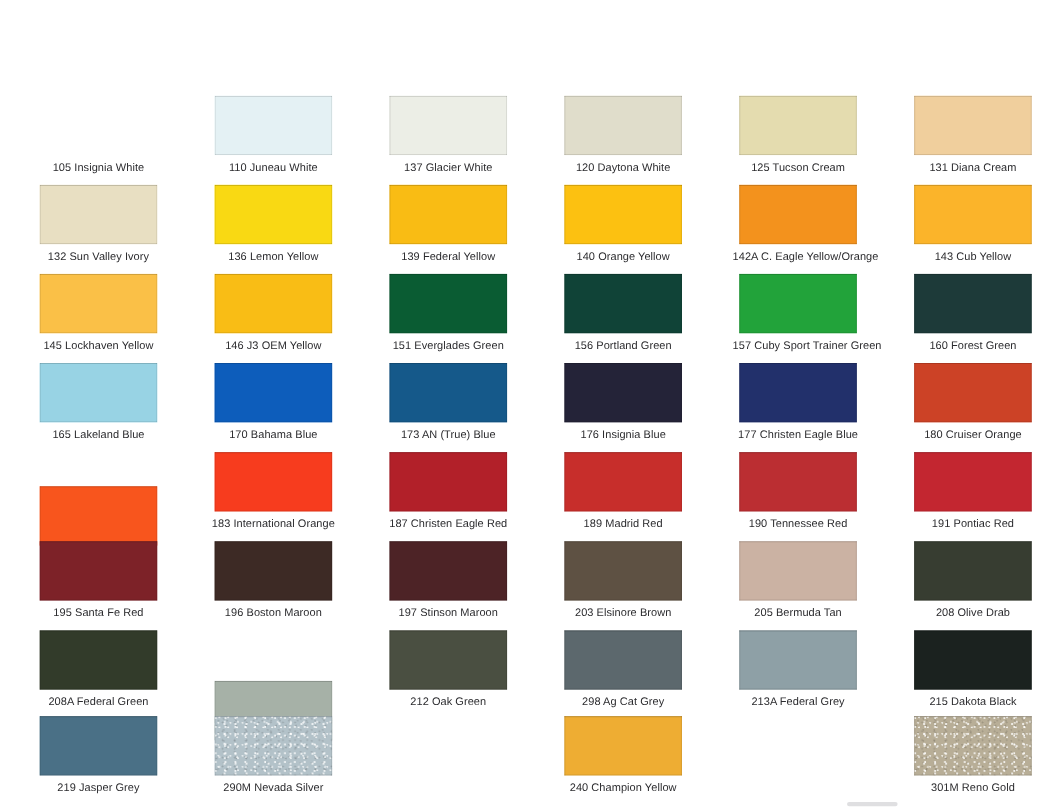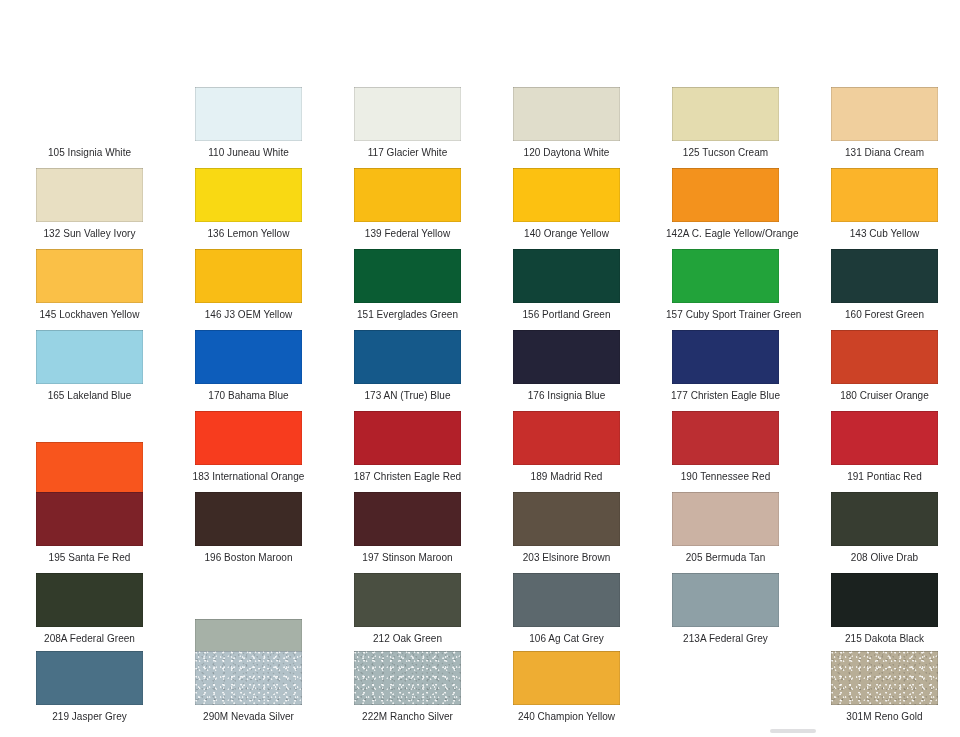--- a/index.html
+++ b/index.html
@@ -99,21 +99,21 @@
       <div class="swatch-cell" style="left: 30px; top: 87px;">
         <div class="swatch-chip is-white" style="background-color: rgb(255, 255, 255);"></div>
         <span class="swatch-label">105 Insignia White</span>
       </div>
       <div class="swatch-cell" style="left: 189px; top: 87px;">
         <div class="swatch-chip" style="background-color: rgb(228, 241, 244);"></div>
         <span class="swatch-label">110 Juneau White</span>
       </div>
       <div class="swatch-cell" style="left: 348px; top: 87px;">
         <div class="swatch-chip" style="background-color: rgb(236, 238, 230);"></div>
-        <span class="swatch-label">117 Glacier White</span>
+        <span class="swatch-label">137 Glacier White</span>
       </div>
       <div class="swatch-cell" style="left: 507px; top: 87px;">
         <div class="swatch-chip" style="background-color: rgb(224, 221, 203);"></div>
         <span class="swatch-label">120 Daytona White</span>
       </div>
       <div class="swatch-cell" style="left: 666px; top: 87px;">
         <div class="swatch-chip" style="background-color: rgb(228, 220, 175);"></div>
         <span class="swatch-label">125 Tucson Cream</span>
       </div>
       <div class="swatch-cell" style="left: 825px; top: 87px;">
@@ -247,41 +247,37 @@
       <div class="swatch-cell" style="left: 189px; top: 573px; margin-top: 46px;">
         <div class="swatch-chip" style="background-color: rgb(166, 177, 167);"></div>
         <span class="swatch-label">210 Polar Grey</span>
       </div>
       <div class="swatch-cell" style="left: 348px; top: 573px;">
         <div class="swatch-chip" style="background-color: rgb(74, 79, 65);"></div>
         <span class="swatch-label">212 Oak Green</span>
       </div>
       <div class="swatch-cell" style="left: 507px; top: 573px;">
         <div class="swatch-chip" style="background-color: rgb(92, 104, 109);"></div>
-        <span class="swatch-label">106 Ag Cat Grey</span>
+        <span class="swatch-label">298 Ag Cat Grey</span>
       </div>
       <div class="swatch-cell" style="left: 666px; top: 573px;">
         <div class="swatch-chip" style="background-color: rgb(142, 160, 166);"></div>
         <span class="swatch-label">213A Federal Grey</span>
       </div>
       <div class="swatch-cell" style="left: 825px; top: 573px;">
         <div class="swatch-chip" style="background-color: rgb(27, 34, 31);"></div>
         <span class="swatch-label">215 Dakota Black</span>
       </div>
       <div class="swatch-cell" style="left: 30px; top: 651px;">
         <div class="swatch-chip" style="background-color: rgb(74, 112, 134);"></div>
         <span class="swatch-label">219 Jasper Grey</span>
       </div>
       <div class="swatch-cell" style="left: 189px; top: 651px;">
         <div class="swatch-chip is-metallic" style="background-color: rgb(179, 194, 201);"></div>
         <span class="swatch-label">290M Nevada Silver</span>
-      </div>
-      <div class="swatch-cell" style="left: 348px; top: 651px;">
-        <div class="swatch-chip is-metallic" style="background-color: rgb(166, 182, 184);"></div>
-        <span class="swatch-label">222M Rancho Silver</span>
       </div>
       <div class="swatch-cell" style="left: 507px; top: 651px;">
         <div class="swatch-chip" style="background-color: rgb(238, 173, 51);"></div>
         <span class="swatch-label">240 Champion Yellow</span>
       </div>
       <div class="swatch-cell" style="left: 825px; top: 651px;">
         <div class="swatch-chip is-metallic" style="background-color: rgb(184, 174, 151);"></div>
         <span class="swatch-label">301M Reno Gold</span>
       </div>
     </div>

